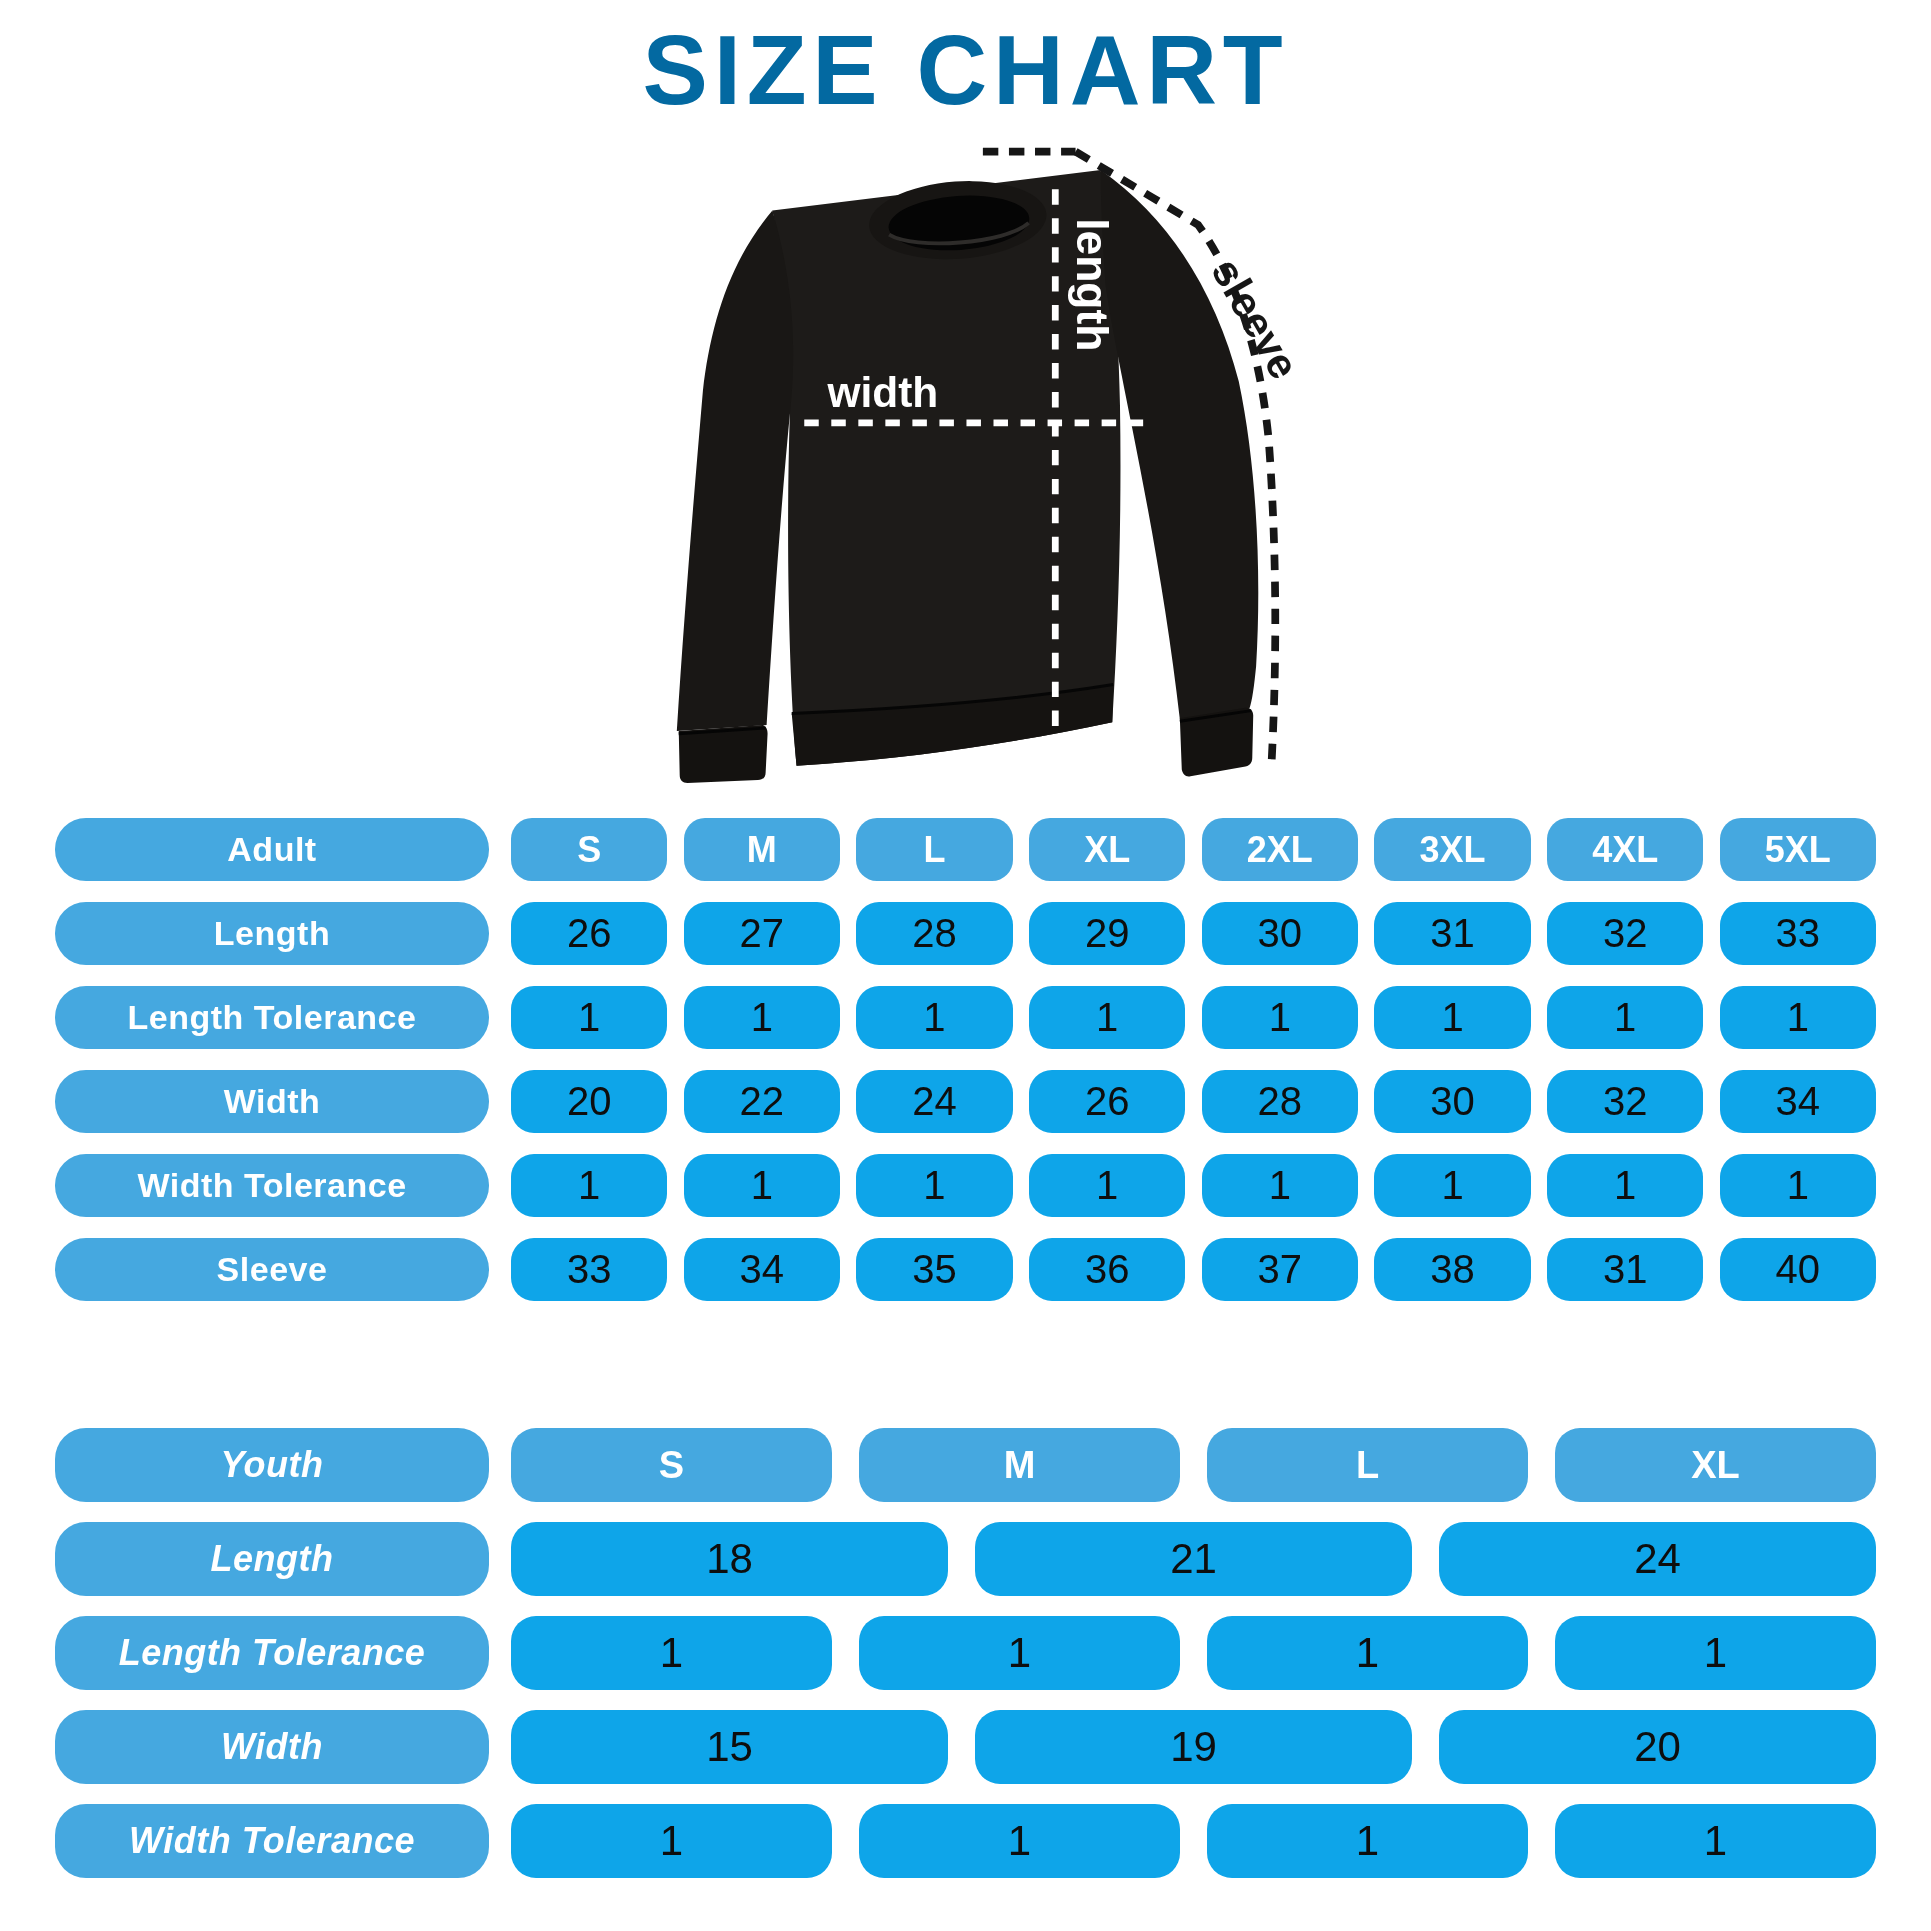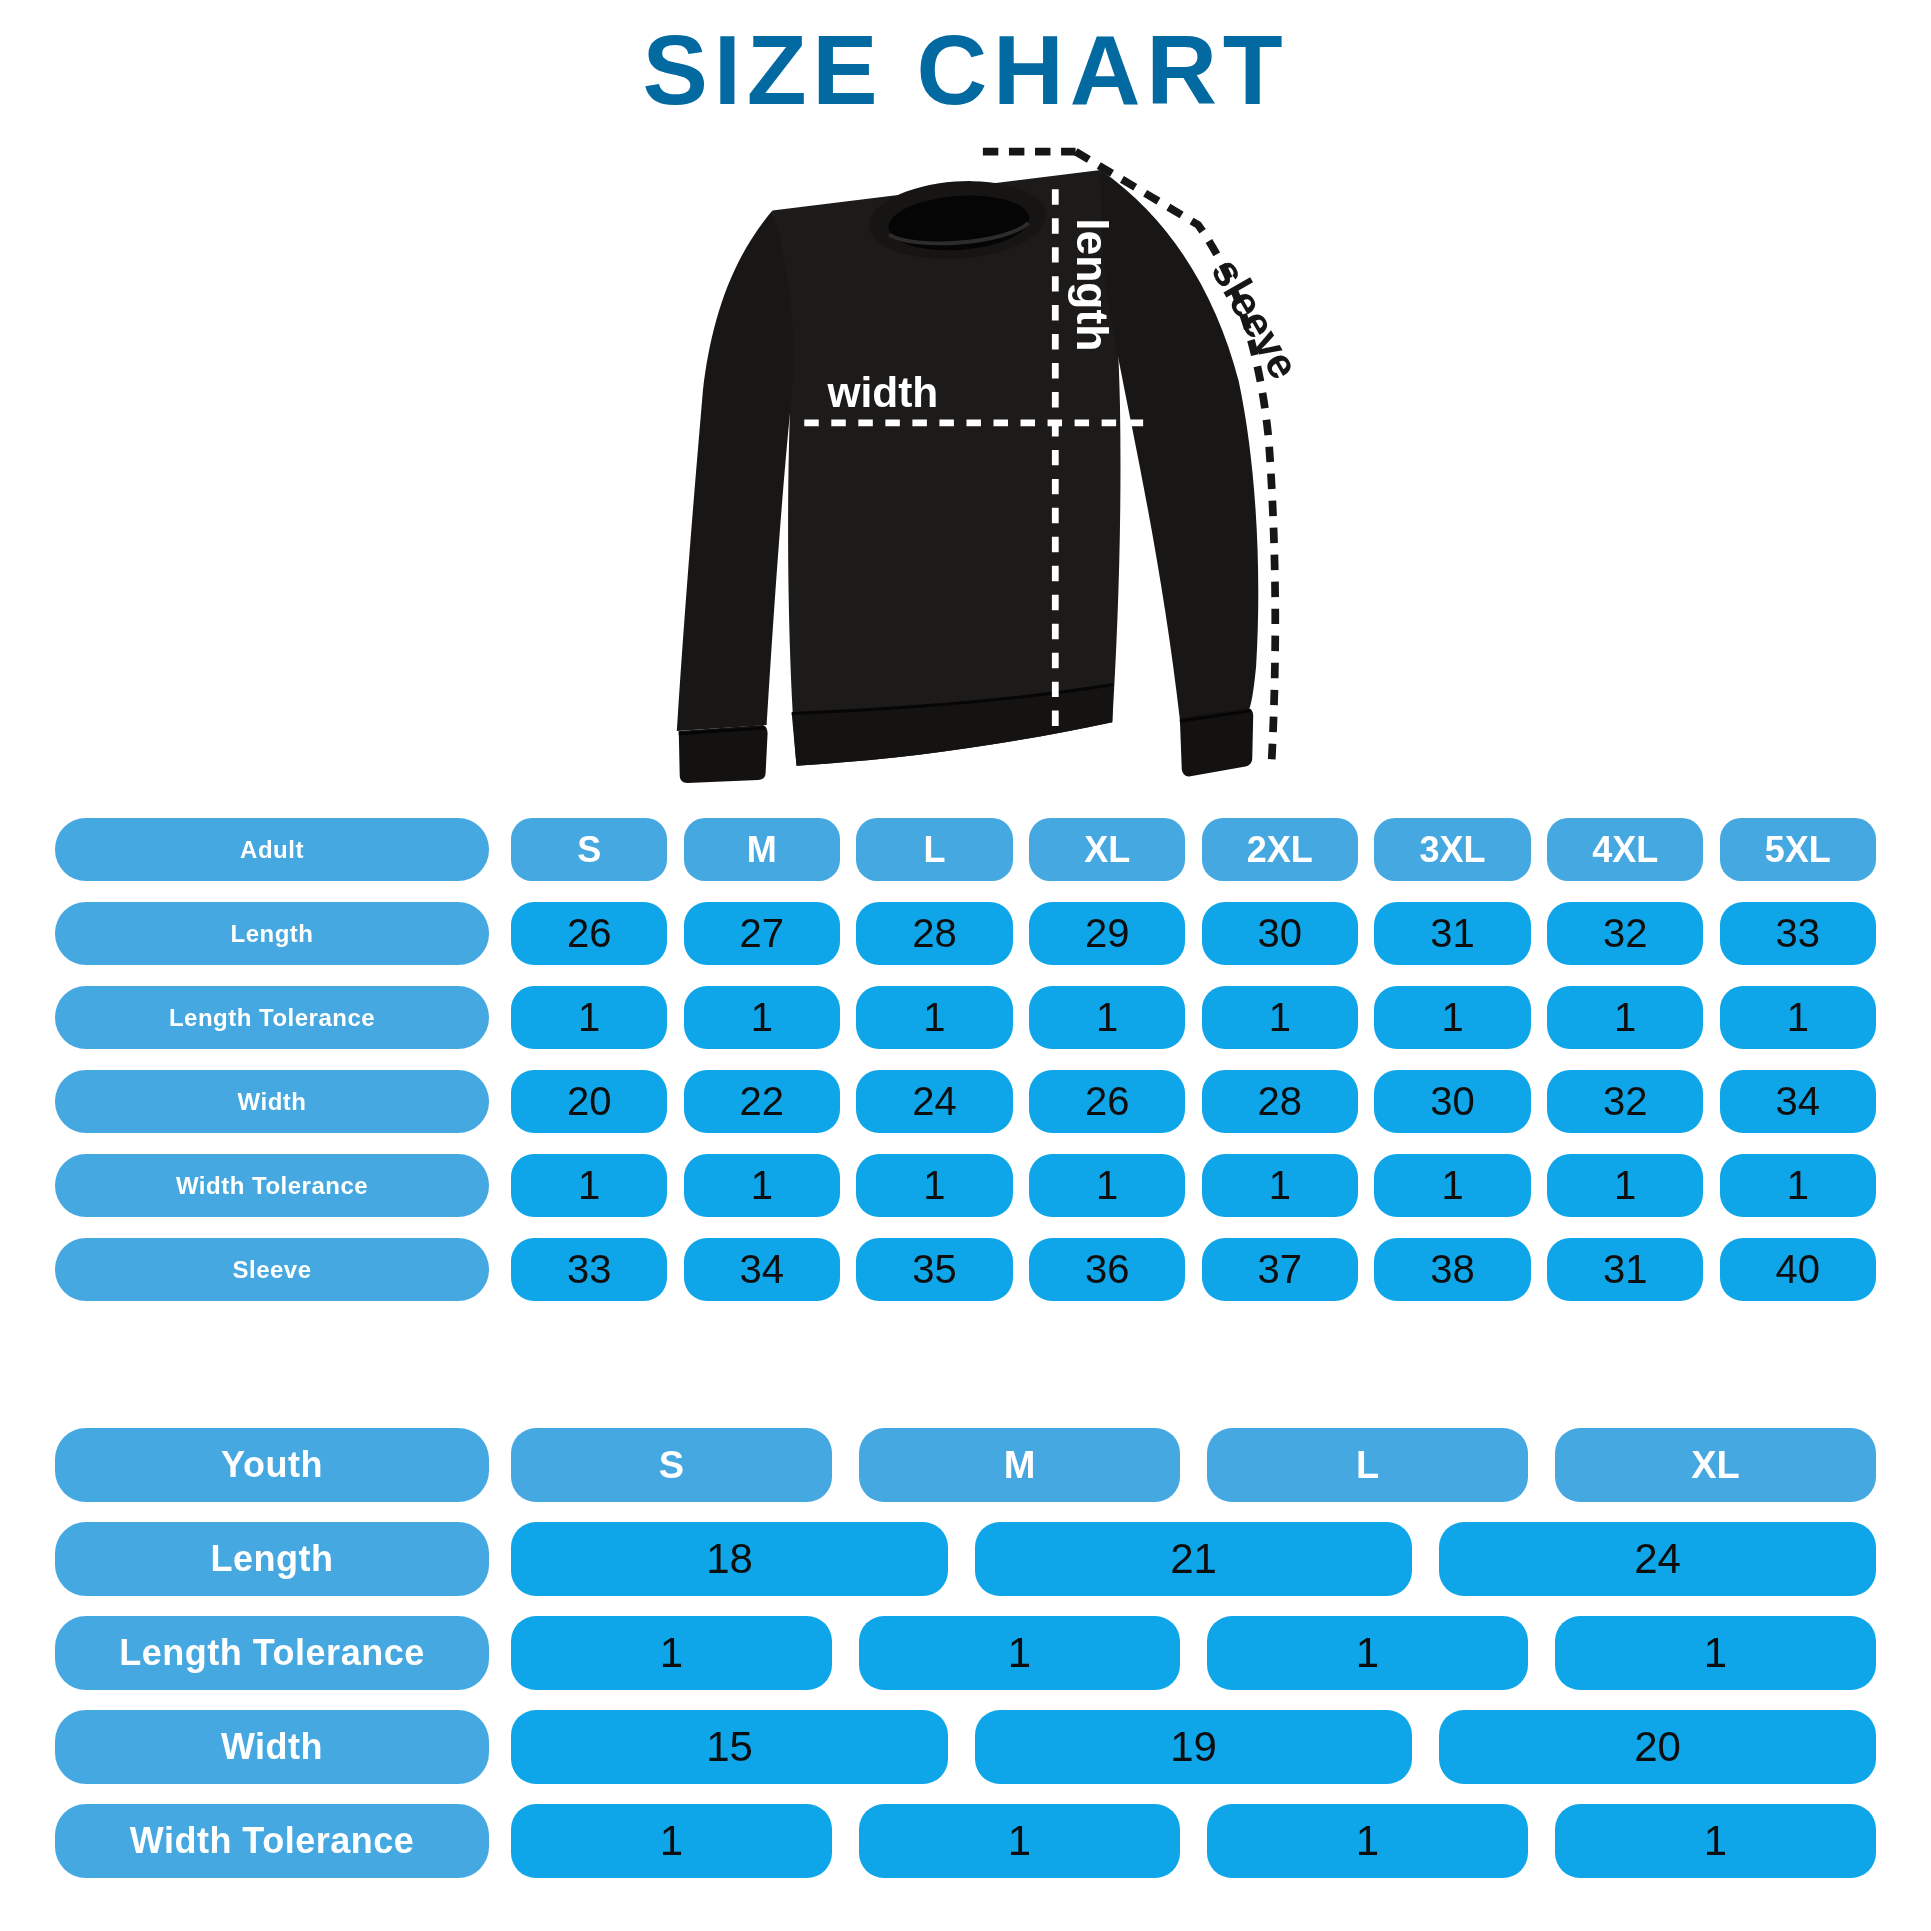--- a/index.html
+++ b/index.html
@@ -22,34 +22,34 @@
   }
   svg.diagram{position:absolute;top:0;left:0;}
 
   
   .size-table{position:absolute;left:55px;width:1821px;}
   .size-table .trow{display:flex;align-items:stretch;}
   .pill{
     display:flex;align-items:center;justify-content:center;
     background:#45A8E0;color:#ffffff;font-weight:bold;
   }
-  .rlabel{width:434px;border-radius:31px;font-size:24px;letter-spacing:0.5px;flex:none;}
+  .rlabel{width:434px;border-radius:31px;font-size:34px;letter-spacing:0.5px;flex:none;}
   .cells{display:flex;flex:1;margin-left:22px;}
   .cells > div{flex:1;display:flex;align-items:center;justify-content:center;}
   .size-pill{border-radius:21px;background:#45A8E0;color:#fff;font-weight:bold;font-size:36px;}
   .vcell{border-radius:23px;background:#0ea5e9;color:#0E0E0E;font-weight:normal;font-size:40px;}
 
   .adult{top:818px;}
   .adult .trow{height:63px;margin-bottom:21px;}
   .adult .cells{gap:16.4px;}
 
   .youth{top:1428px;}
   .youth .trow{height:74px;margin-bottom:20px;}
   .youth .cells{gap:27px;}
-  .youth .rlabel{font-size:36px;}
+  .youth .rlabel{font-size:36px;font-style:italic;}
   .youth .size-pill{border-radius:25px;font-size:38px;}
   .youth .vcell{border-radius:25px;font-size:42px;}
 </style>
 </head>
 <body>
 
 <div class="page">
 
   <h1 class="title">SIZE CHART</h1>
 

